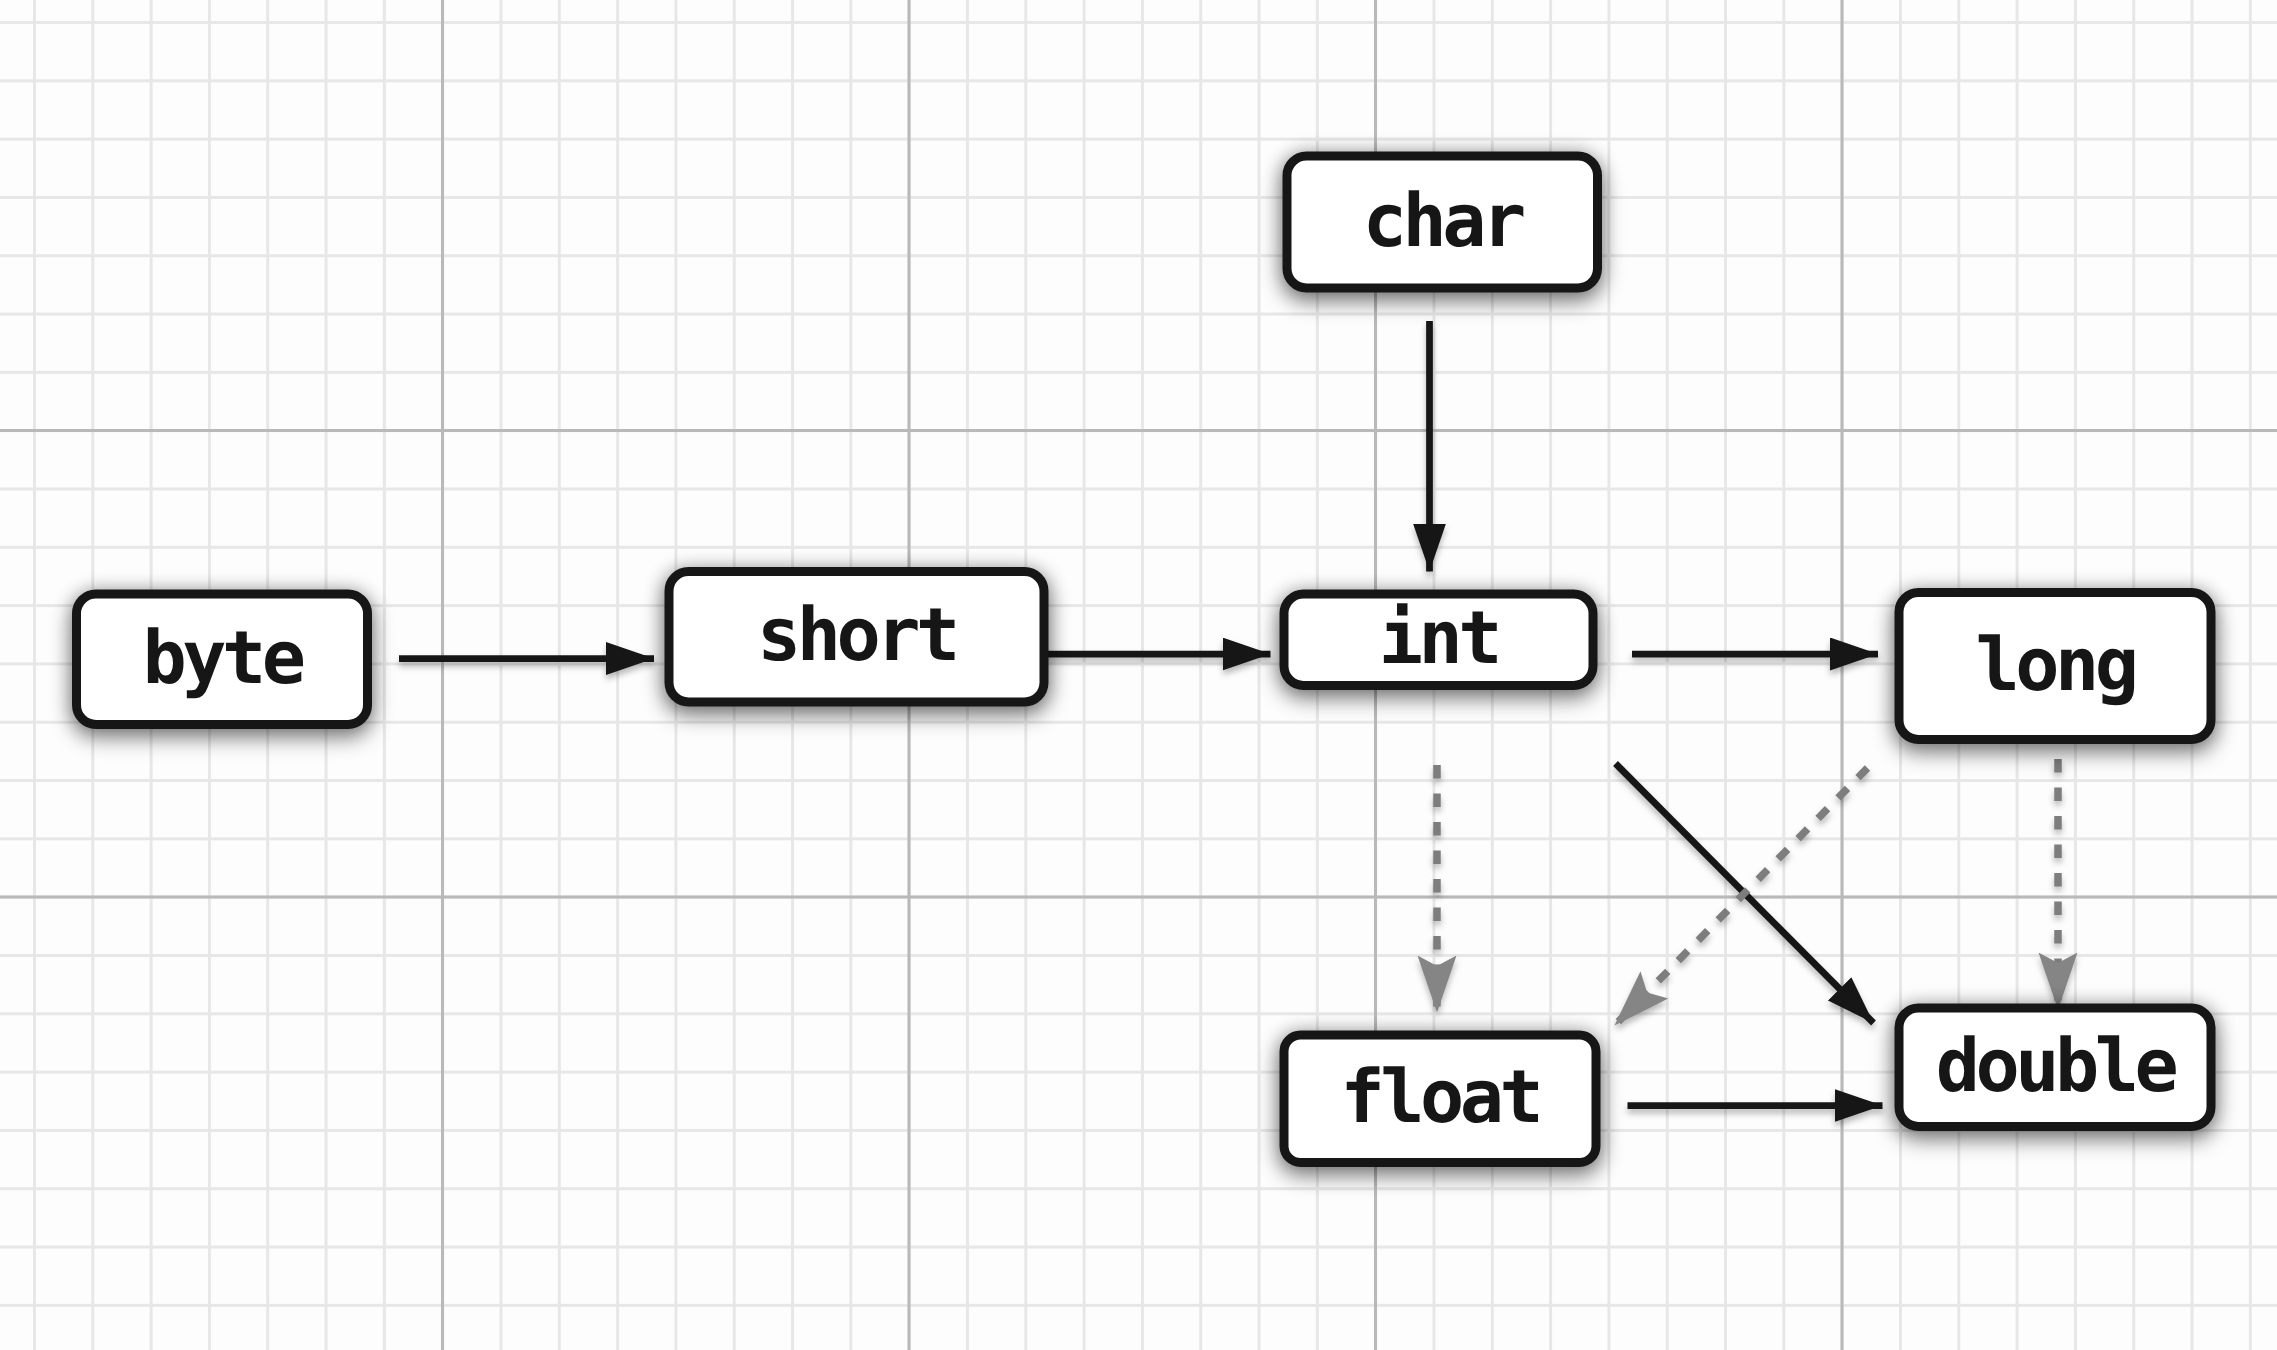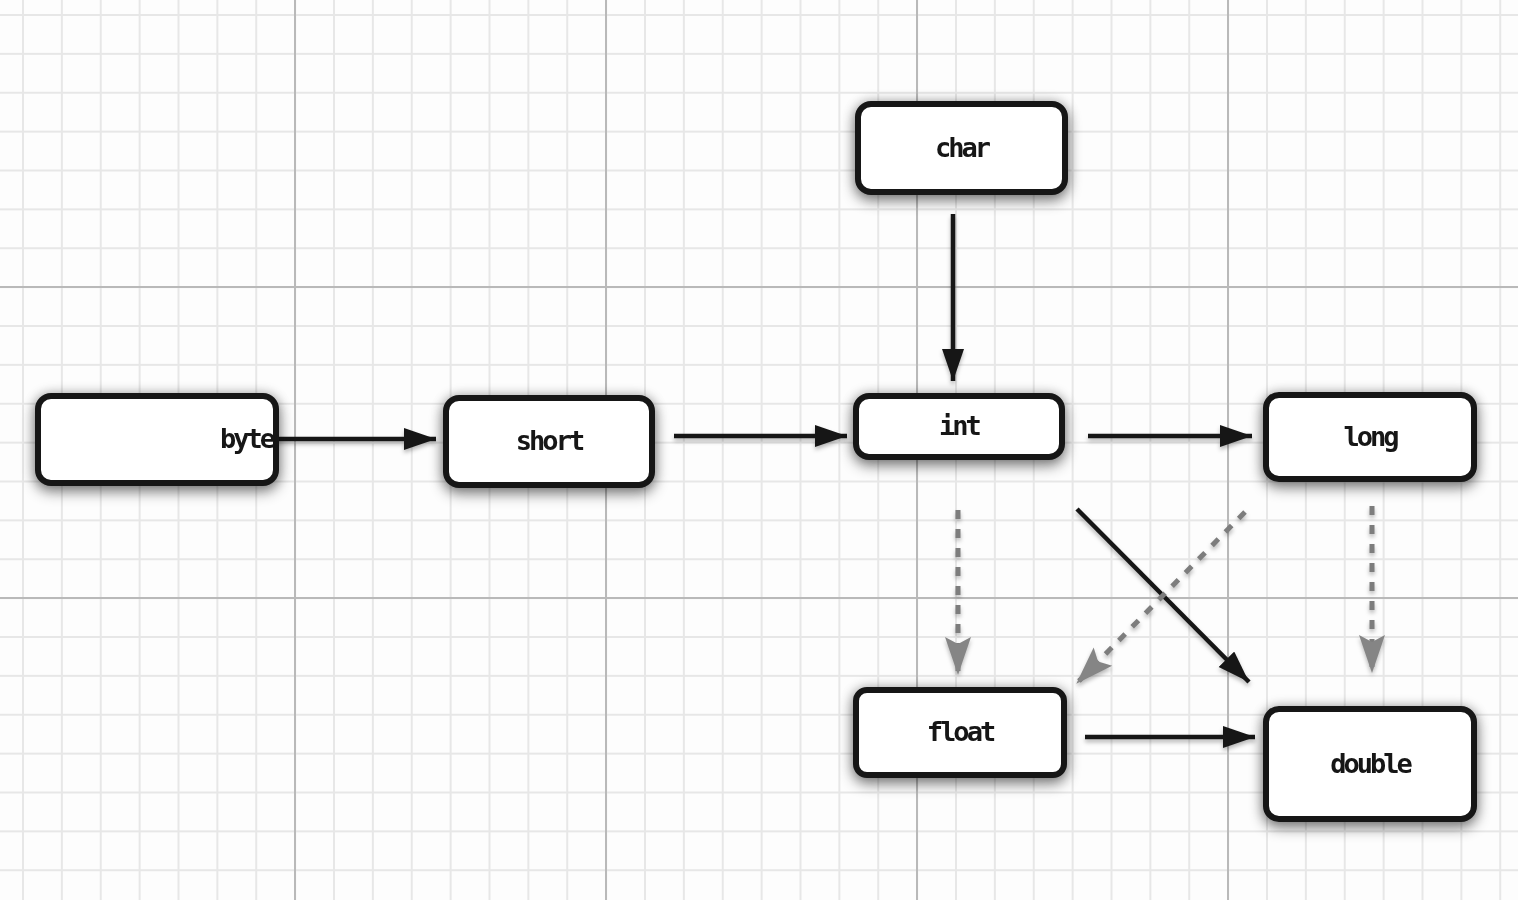--- a/index.html
+++ b/index.html
@@ -54,21 +54,21 @@
     border-radius: 16px;
     display: flex;
     align-items: center;
     justify-content: center;
     box-shadow:
       0 6px 14px rgba(0,0,0,0.45),
       0 0 12px rgba(0,0,0,0.25);
   }
   .node .label {
     font-weight: bold;
-    font-size: 27px;
+    font-size: 49px;
     letter-spacing: -3px;
     color: #161616;
     transform: translateY(-1px);
   }
 </style>
 </head>
 <body>
 
 <div class="canvas" id="canvas">
   <svg class="edges" id="edges" viewBox="0 0 1518 900" xmlns="http://www.w3.org/2000/svg">
@@ -87,31 +87,31 @@
       <line x1="1077" y1="509" x2="1249" y2="682" class="solid" stroke="#161616" marker-end="url(#ah-solid)"></line>
       <line x1="1085" y1="737" x2="1255" y2="737" class="solid" stroke="#161616" marker-end="url(#ah-solid)"></line>
       <line x1="958" y1="510" x2="958" y2="674" class="dashed" stroke="#7d7d7d" marker-end="url(#ah-dashed)"></line>
       <line x1="1245" y1="512" x2="1077" y2="683" class="dashed" stroke="#7d7d7d" marker-end="url(#ah-dashed)"></line>
       <line x1="1372" y1="506" x2="1372" y2="672" class="dashed" stroke="#7d7d7d" marker-end="url(#ah-dashed)"></line>
     </svg>
 
 <div class="node" style="left: 855px; top: 101px; width: 213px; height: 94px;">
       <span class="label">char</span>
     </div>
-    <div class="node" style="left: 35px; top: 393px; width: 244px; height: 93px; justify-content: flex-end;">
+    <div class="node" style="left: 48px; top: 393px; width: 200px; height: 93px;">
       <span class="label">byte</span>
     </div>
-    <div class="node" style="left: 443px; top: 395px; width: 212px; height: 93px;">
+    <div class="node" style="left: 443px; top: 378px; width: 256px; height: 93px;">
       <span class="label">short</span>
     </div>
     <div class="node" style="left: 853px; top: 393px; width: 212px; height: 67px;">
       <span class="label">int</span>
     </div>
-    <div class="node" style="left: 1263px; top: 392px; width: 214px; height: 90px;">
+    <div class="node" style="left: 1263px; top: 392px; width: 214px; height: 104px;">
       <span class="label">long</span>
     </div>
     <div class="node" style="left: 853px; top: 687px; width: 214px; height: 91px; border-radius: 14px;">
       <span class="label">float</span>
     </div>
-    <div class="node" style="left: 1263px; top: 706px; width: 214px; height: 116px;">
+    <div class="node" style="left: 1263px; top: 669px; width: 214px; height: 85px;">
       <span class="label">double</span>
     </div>
   </div>
 
 </body></html>

